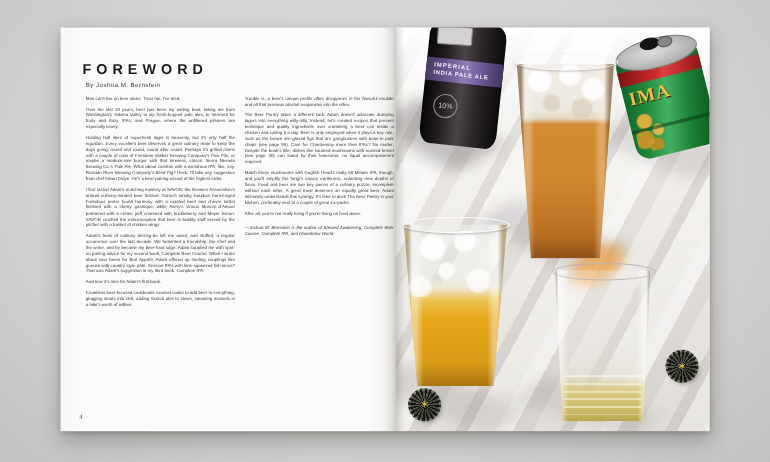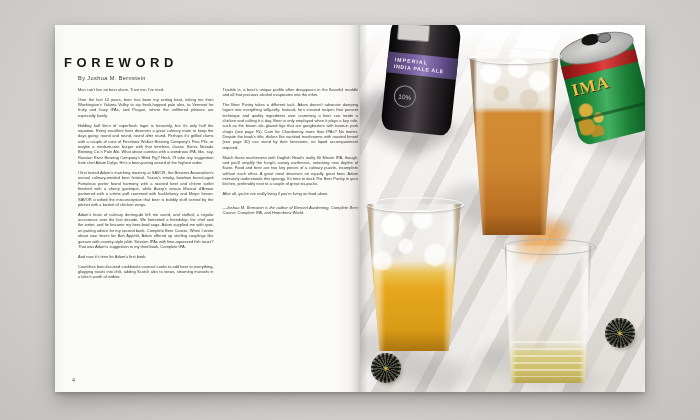--- a/index.html
+++ b/index.html
@@ -3,21 +3,21 @@
 <meta charset="utf-8">
 <style>
   html,body{margin:0;padding:0;width:700px;height:420px;overflow:hidden;
     font-family:"Liberation Sans",sans-serif;}
   body{background:radial-gradient(ellipse at 50% 38%,#dedddb 0%,#d5d4d2 55%,#c3c2c0 100%);}
   .book{position:absolute;left:55px;top:25px;width:590px;height:367px;display:flex;
     box-shadow:0 8px 18px rgba(40,38,36,.30),0 2px 4px rgba(40,38,36,.25);}
   
   .page-left{position:relative;width:305px;height:100%;
     background:linear-gradient(90deg,#f6f6f4 0%,#fbfbf9 6%,#fbfbf9 92%,#efeeec 99%,#e2e1df 100%);}
-  .title{position:absolute;left:9px;top:30px;font-size:13px;font-weight:bold;
+  .title{position:absolute;left:20px;top:30px;font-size:13px;font-weight:bold;
     letter-spacing:4.6px;color:#191919;}
   .byline{position:absolute;left:23px;top:50px;font-size:5.6px;color:#3c3c3c;letter-spacing:.4px;}
   .cols{position:absolute;left:23px;top:62px;width:560px;display:flex;gap:18px;
     transform:scale(.5);transform-origin:0 0;}
   .col{width:271px;font-size:8px;line-height:10.7px;color:#3a3a3a;text-align:justify;}
   .col p{margin:0 0 9px 0;}
   .col p.note{font-style:italic;margin-top:16px;}
   .pagenum{position:absolute;left:17px;bottom:9px;font-size:5.5px;color:#555;}
   
   .page-left::after{content:"";position:absolute;right:0;top:0;width:10px;height:100%;

